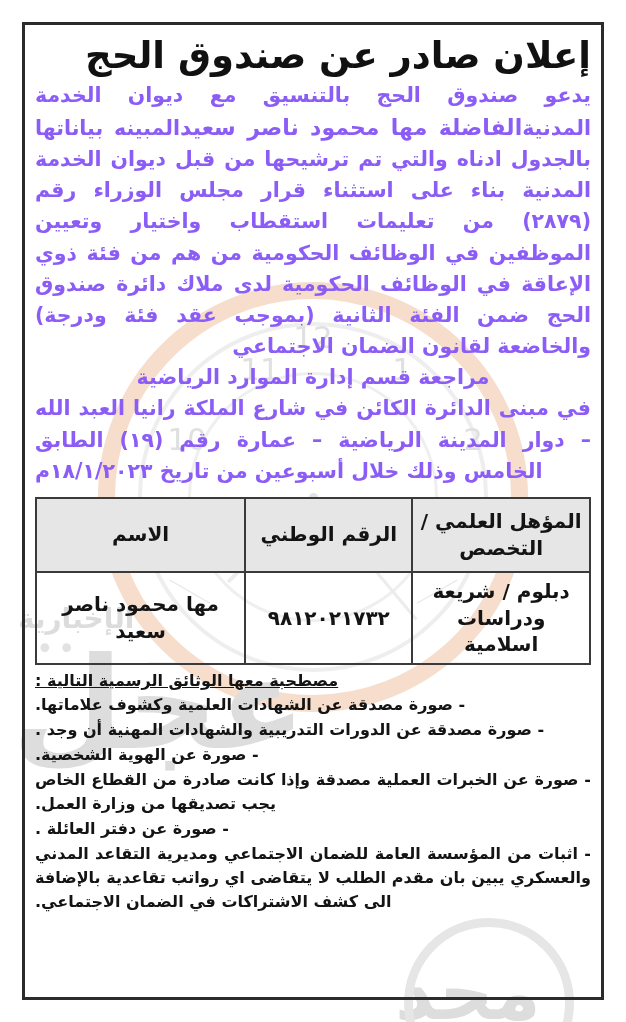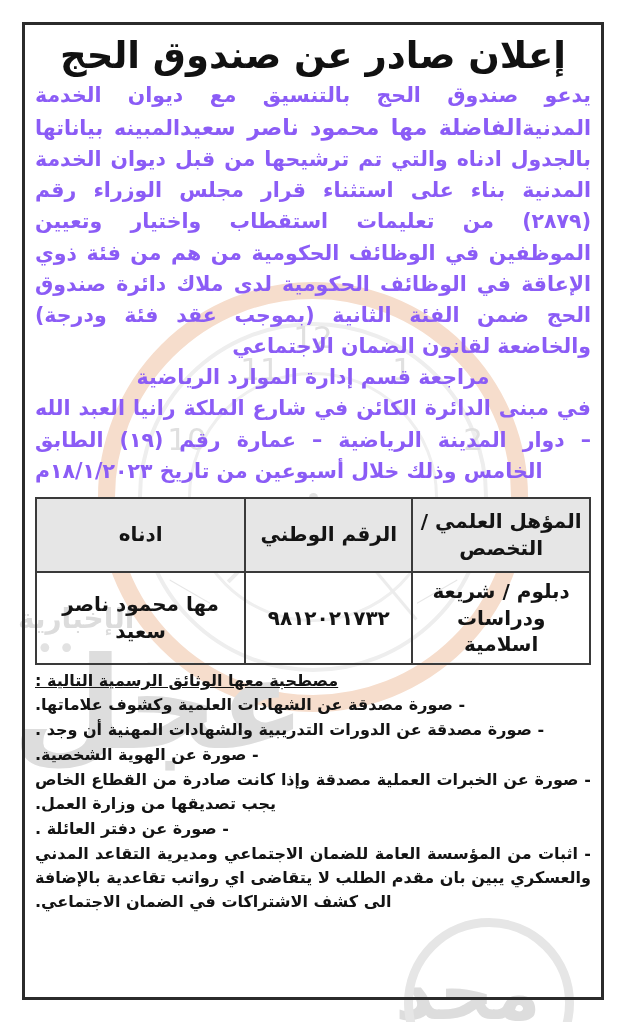--- a/index.html
+++ b/index.html
@@ -158,21 +158,21 @@
     box-sizing: border-box;
     z-index: 2;
     padding: 4px 10px 0 10px;
   }
 
   #headline {
     margin: 6px 0 2px 0;
     font-size: 37px;
     font-weight: bold;
     color: #111;
-    text-align: center;
+    text-align: right;
     letter-spacing: 2px;
     line-height: 1.15;
     white-space: nowrap;
     font-family: "DejaVu Sans", "Liberation Sans", sans-serif;
   }
 
   .para {
     font-size: 20.5px;
     line-height: 1.52;
     color: #8b5cf6;
@@ -288,21 +288,21 @@
 
   <p class="para p-sub">مراجعة قسم إدارة الموارد الرياضية</p>
 
   <p class="para p-addr">في مبنى الدائرة الكائن في شارع الملكة رانيا العبد الله – دوار المدينة الرياضية – عمارة رقم (١٩) الطابق الخامس وذلك خلال أسبوعين من تاريخ ١٨/١/٢٠٢٣م</p>
 
   <table id="data-table">
     <thead>
       <tr>
         <th class="col-qual">المؤهل العلمي / التخصص</th>
         <th class="col-id">الرقم الوطني</th>
-        <th class="col-name">ادناه</th>
+        <th class="col-name">الاسم</th>
       </tr>
     </thead>
     <tbody>
       <tr>
         <td class="col-qual">دبلوم / شريعة ودراسات اسلامية</td>
         <td class="col-id num-cell">٩٨١٢٠٢١٧٣٢</td>
         <td class="col-name">مها محمود ناصر سعيد</td>
       </tr>
     </tbody>
   </table>

